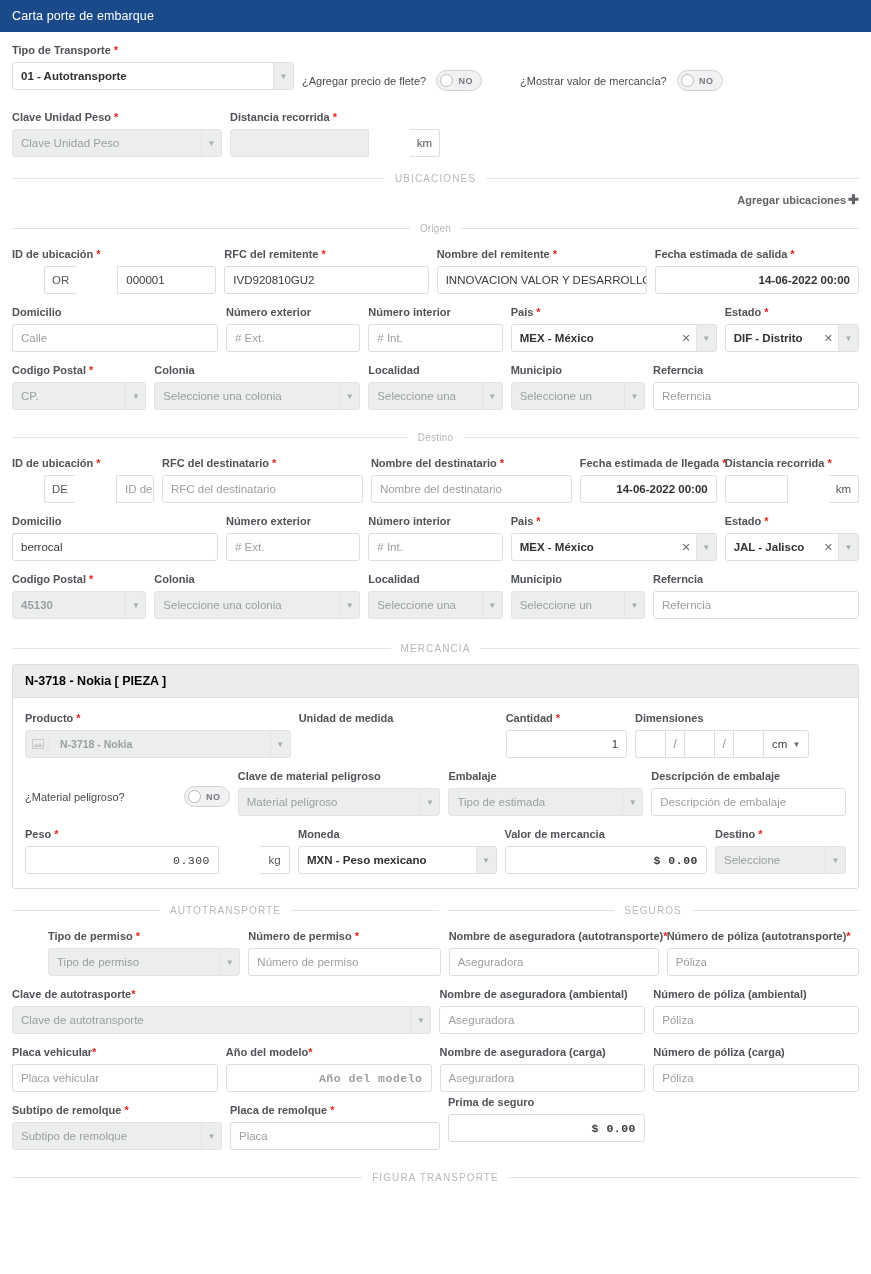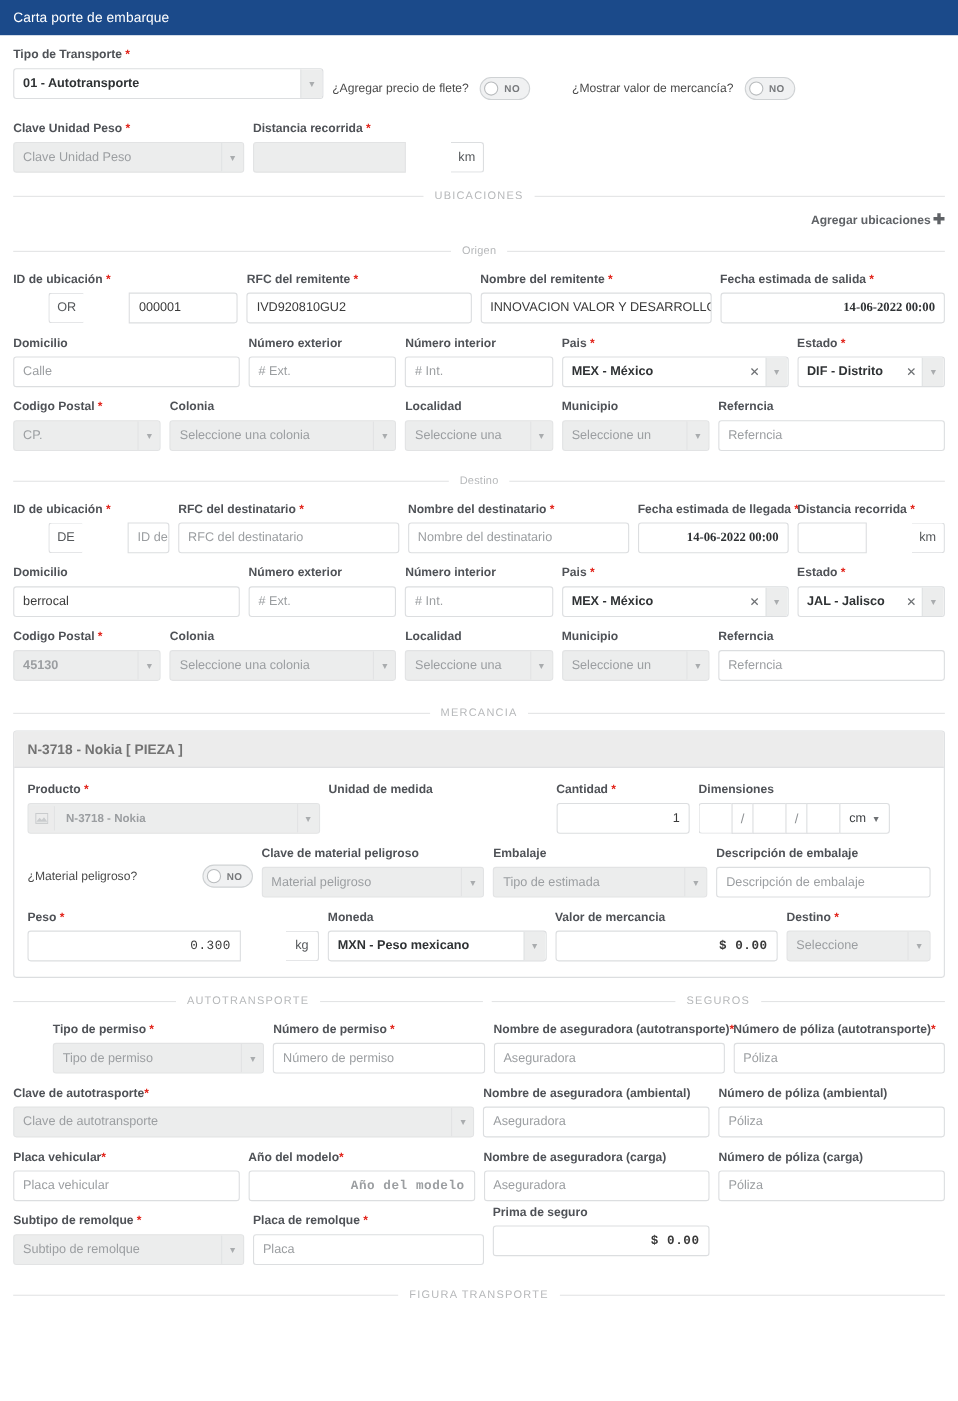--- a/index.html
+++ b/index.html
@@ -52,21 +52,21 @@
     display: flex;
     align-items: center;
     padding: 0 8px;
     font-size: 11.5px;
     color: #3a3a3a;
     overflow: hidden;
     white-space: nowrap;
   }
   .ctl.ph { color: #9b9ea1; }
   .ctl.disabled { background:#eceded; border-color:#e2e3e4; color:#9b9ea1; }
-  .ctl.filled { color:#2f3234; font-weight:bold;font-family:Liberation Serif, serif; }
+  .ctl.filled { color:#2f3234; font-weight:bold; }
   .ctl.right { justify-content:flex-end; }
   .ctl.mono { font-family:"Liberation Mono", monospace; letter-spacing:.5px; }
 
   
   .sel {
     height: 28px;
     border: 1px solid #dcdee0;
     border-radius: 3px;
     display:flex;
     align-items:center;
@@ -164,21 +164,21 @@
     border:1px solid #dcdee0;
     border-radius:3px;
     background:#fff;
   }
   .card-head {
     background:#ececec;
     border-bottom:1px solid #dcdee0;
     padding: 9px 12px;
     font-size:12.5px;
     font-weight:bold;
-    color:#737373;
+    color:#000000;
   }
   .card-body { padding: 2px 8px 14px 8px; }
 
   .thumb {
     width:24px; height:22px;
     background:#ececec;
     border-right:1px solid #e2e3e4;
     display:flex; align-items:center; justify-content:center;
     margin-right:2px;
   }

